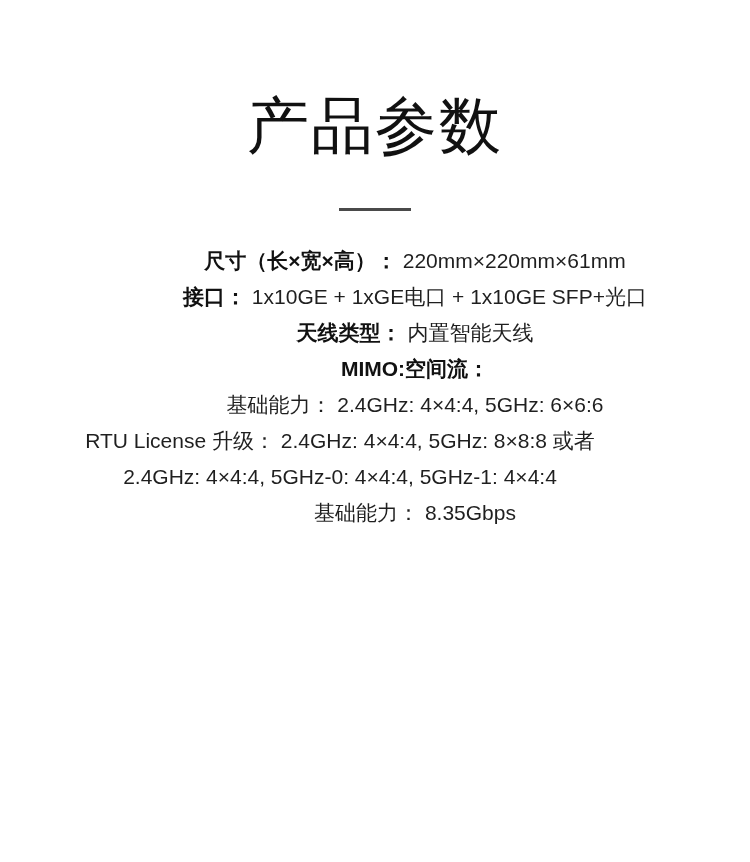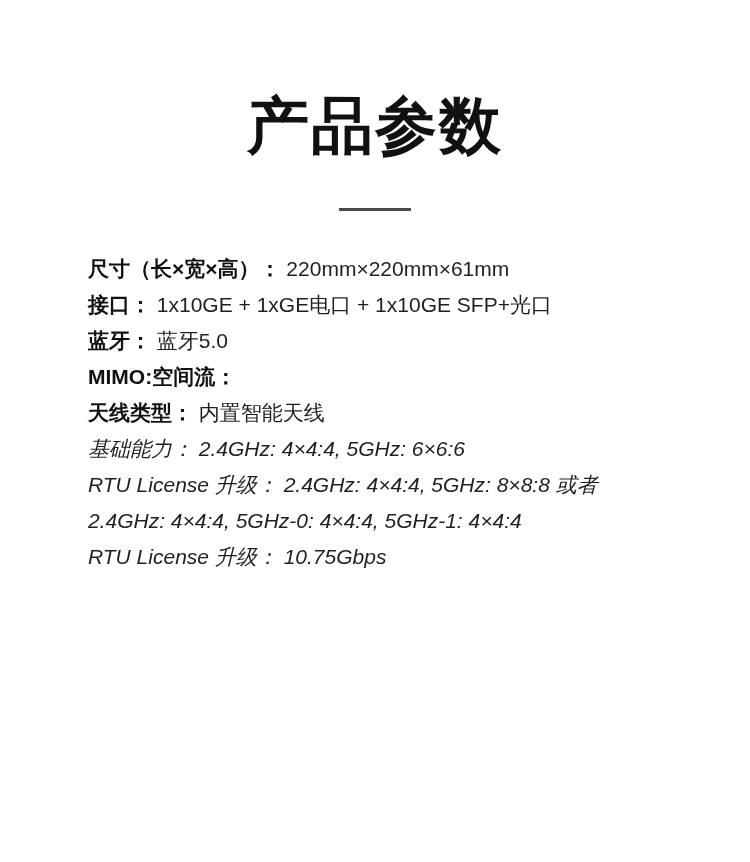--- a/index.html
+++ b/index.html
@@ -16,42 +16,43 @@
   }
   .page {
     width: 750px;
     height: 862px;
     position: relative;
     box-sizing: border-box;
   }
   .title {
     text-align: center;
     font-size: 62px;
-    font-weight: bold;
+    font-weight: normal;
     letter-spacing: 2px;
     color: #111111;
     margin: 0;
     padding-top: 92px;
     line-height: 1.1;
     font-family: "DejaVu Sans", "Liberation Sans", sans-serif;
   }
   .divider-wrap {
     display: flex;
     justify-content: center;
     margin-top: 48px;
   }
   .divider {
     width: 72px;
     height: 3px;
     background: #4a4a4a;
   }
   .spec-list {
-    margin: 8px;
+    margin: 0;
     padding: 32px 0 0 80px;
     list-style: none;
+    text-align: center;
   }
   .spec-row {
     font-size: 21px;
     line-height: 36px;
     color: #1f1f1f;
     white-space: nowrap;
   }
   .spec-row.wrap {
     white-space: normal;
     width: 520px;
@@ -59,42 +60,40 @@
   .spec-label {
     font-weight: bold;
     color: #111111;
   }
   .spec-value {
     font-weight: normal;
     color: #1f1f1f;
   }
   .spec-row.sub {
     font-weight: normal;
-    font-style: italic;
   }
   .spec-row.sub .spec-label {
     font-weight: normal;
     color: #1f1f1f;
   }
 </style>
 </head>
 <body>
 
 <div class="page">
 
   <h1 class="title">产品参数</h1>
 
   <div class="divider-wrap">
     <div class="divider"></div>
   </div>
 
   <ul class="spec-list">
       <li class="spec-row"><span class="spec-label">尺寸（长×宽×高）：</span><span class="spec-value"> 220mm×220mm×61mm</span></li>
       <li class="spec-row"><span class="spec-label">接口：</span><span class="spec-value"> 1x10GE + 1xGE电口 + 1x10GE SFP+光口</span></li>
-      <li class="spec-row"><span class="spec-label">蓝牙：</span><span class="spec-value"> 蓝牙5.0</span></li>
+      <li class="spec-row"><span class="spec-label">天线类型：</span><span class="spec-value"> 内置智能天线</span></li>
       <li class="spec-row"><span class="spec-label">MIMO:空间流：</span></li>
-      <li class="spec-row"><span class="spec-label">天线类型：</span><span class="spec-value"> 内置智能天线</span></li>
       <li class="spec-row sub"><span class="spec-label">基础能力：</span><span class="spec-value"> 2.4GHz: 4×4:4, 5GHz: 6×6:6</span></li>
       <li class="spec-row wrap sub"><span class="spec-label">RTU License 升级：</span><span class="spec-value"> 2.4GHz: 4×4:4, 5GHz: 8×8:8 或者2.4GHz: 4×4:4, 5GHz-0: 4×4:4, 5GHz-1: 4×4:4</span></li>
-      <li class="spec-row sub"><span class="spec-label">RTU License 升级：</span><span class="spec-value"> 10.75Gbps</span></li>
+      <li class="spec-row sub"><span class="spec-label">基础能力：</span><span class="spec-value"> 8.35Gbps</span></li>
     </ul>
 
 </div>
 
 </body></html>

